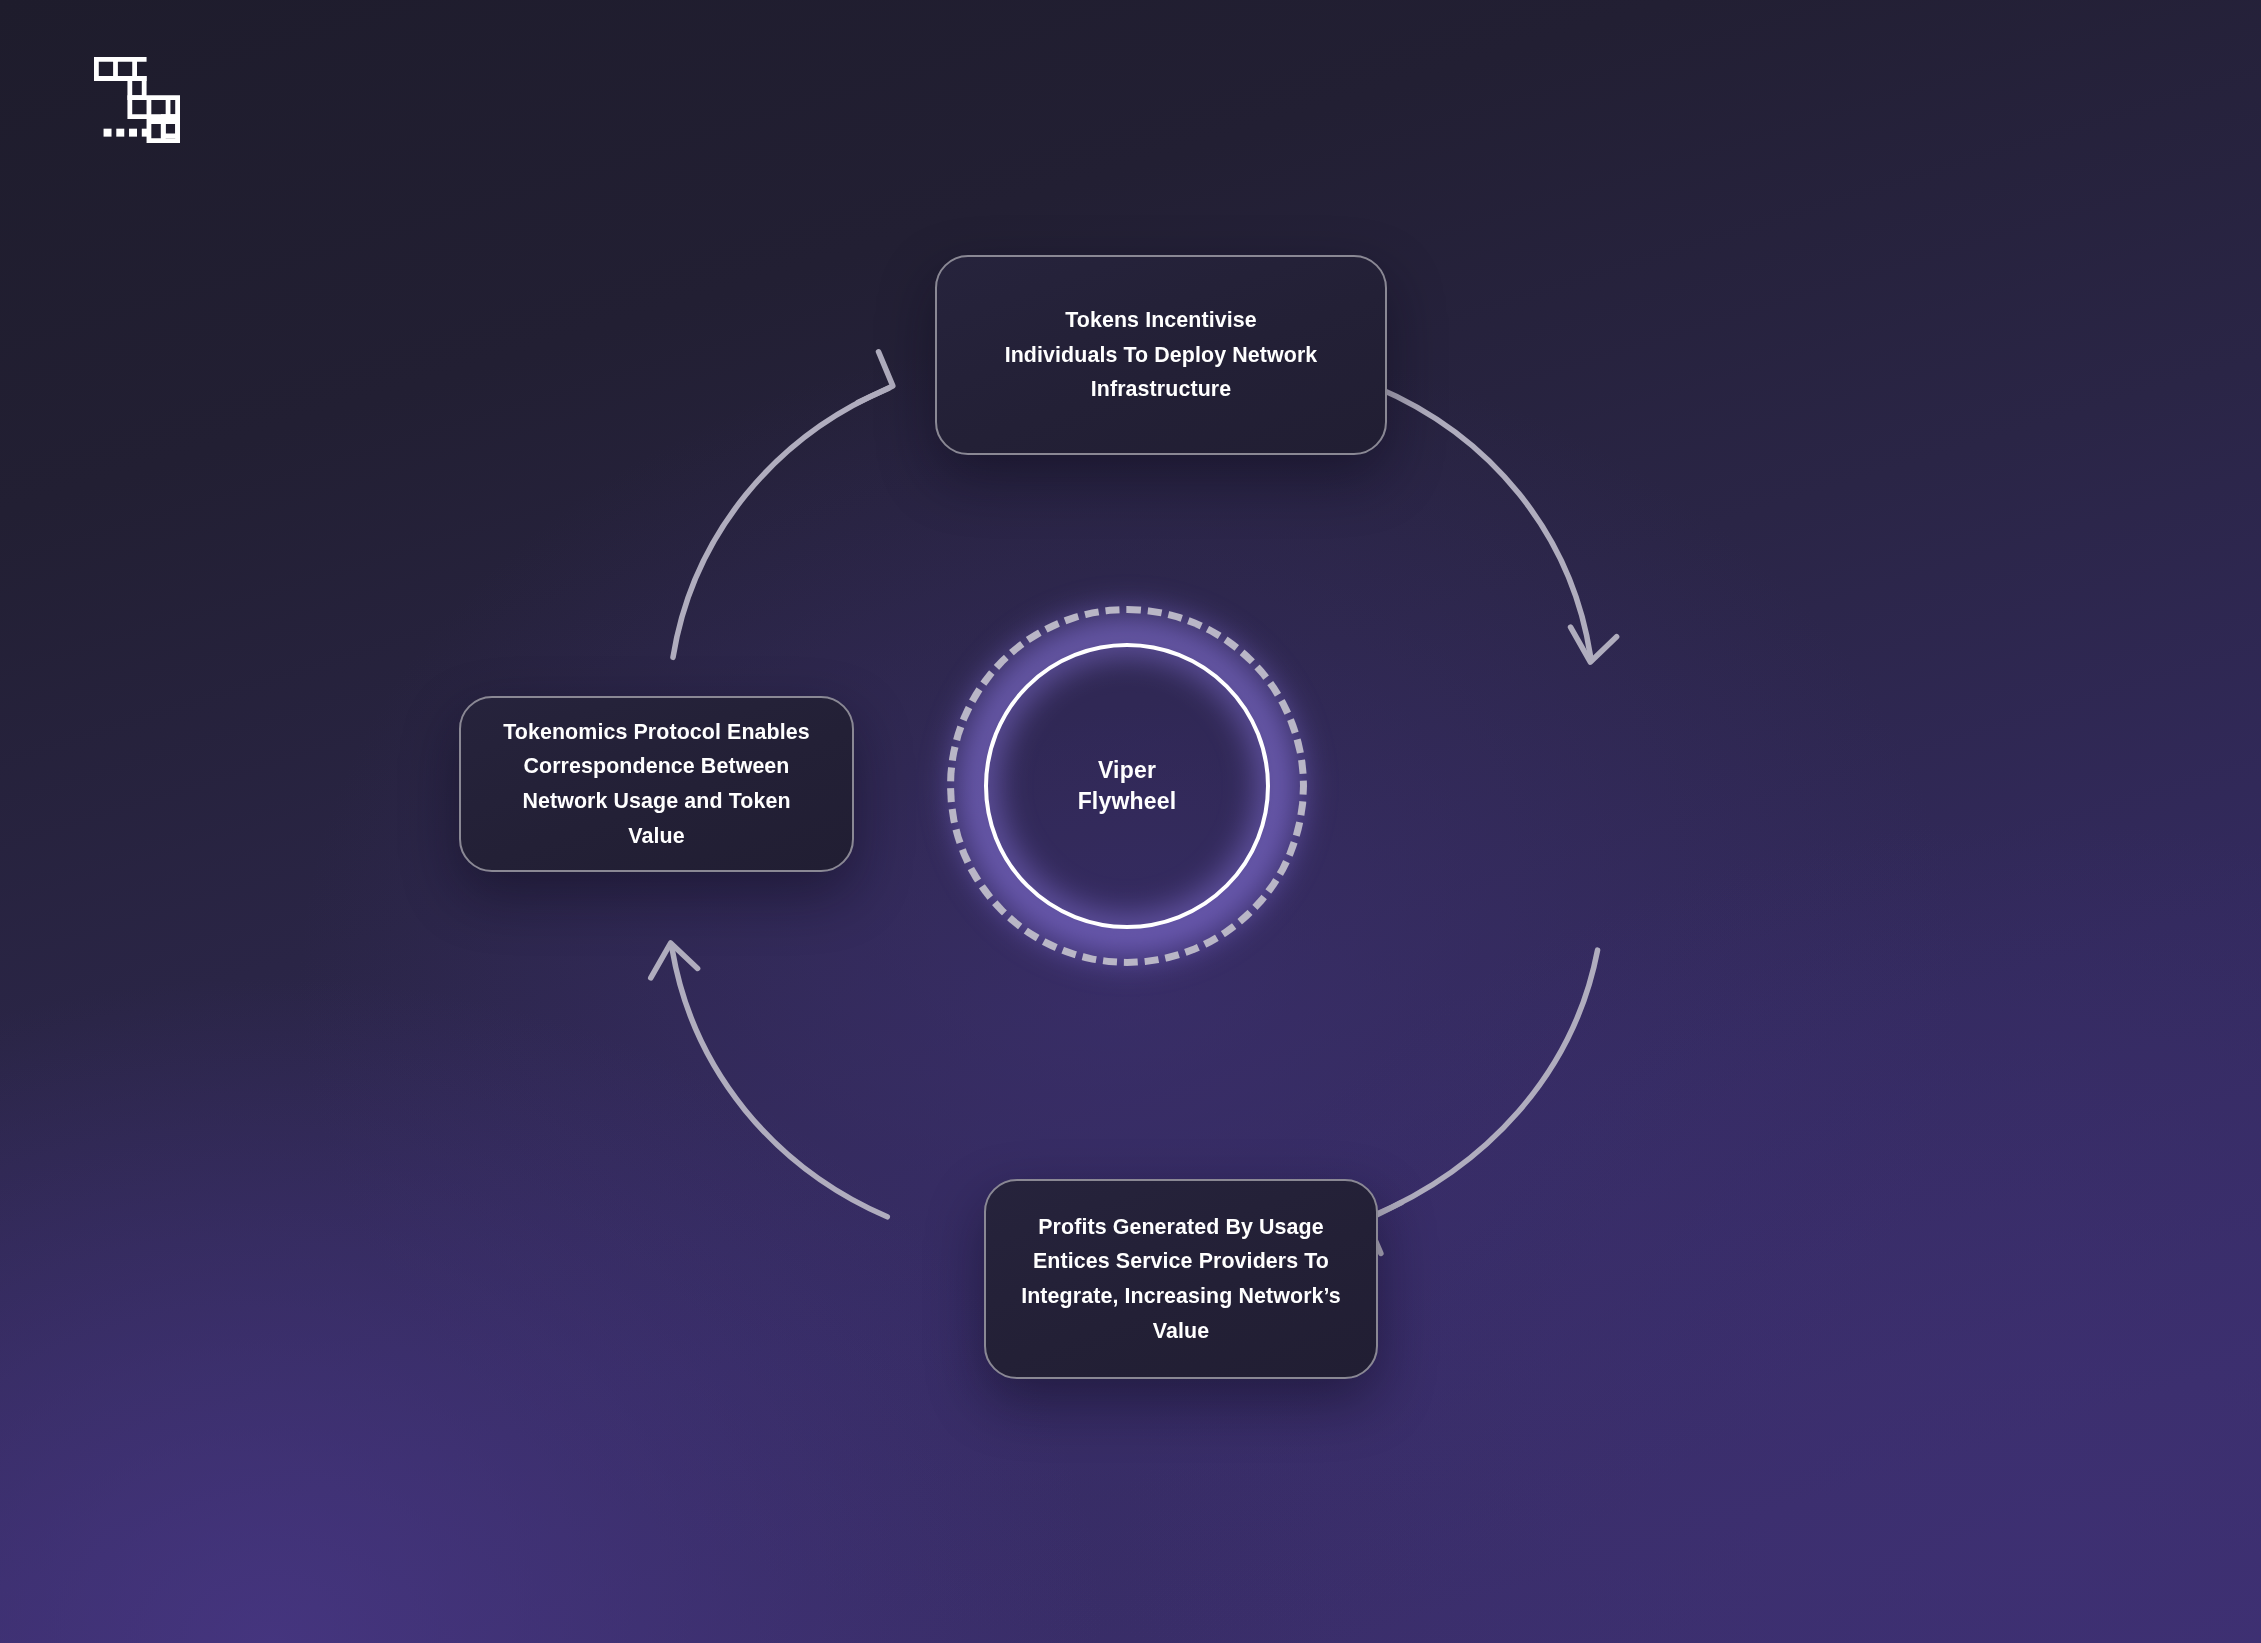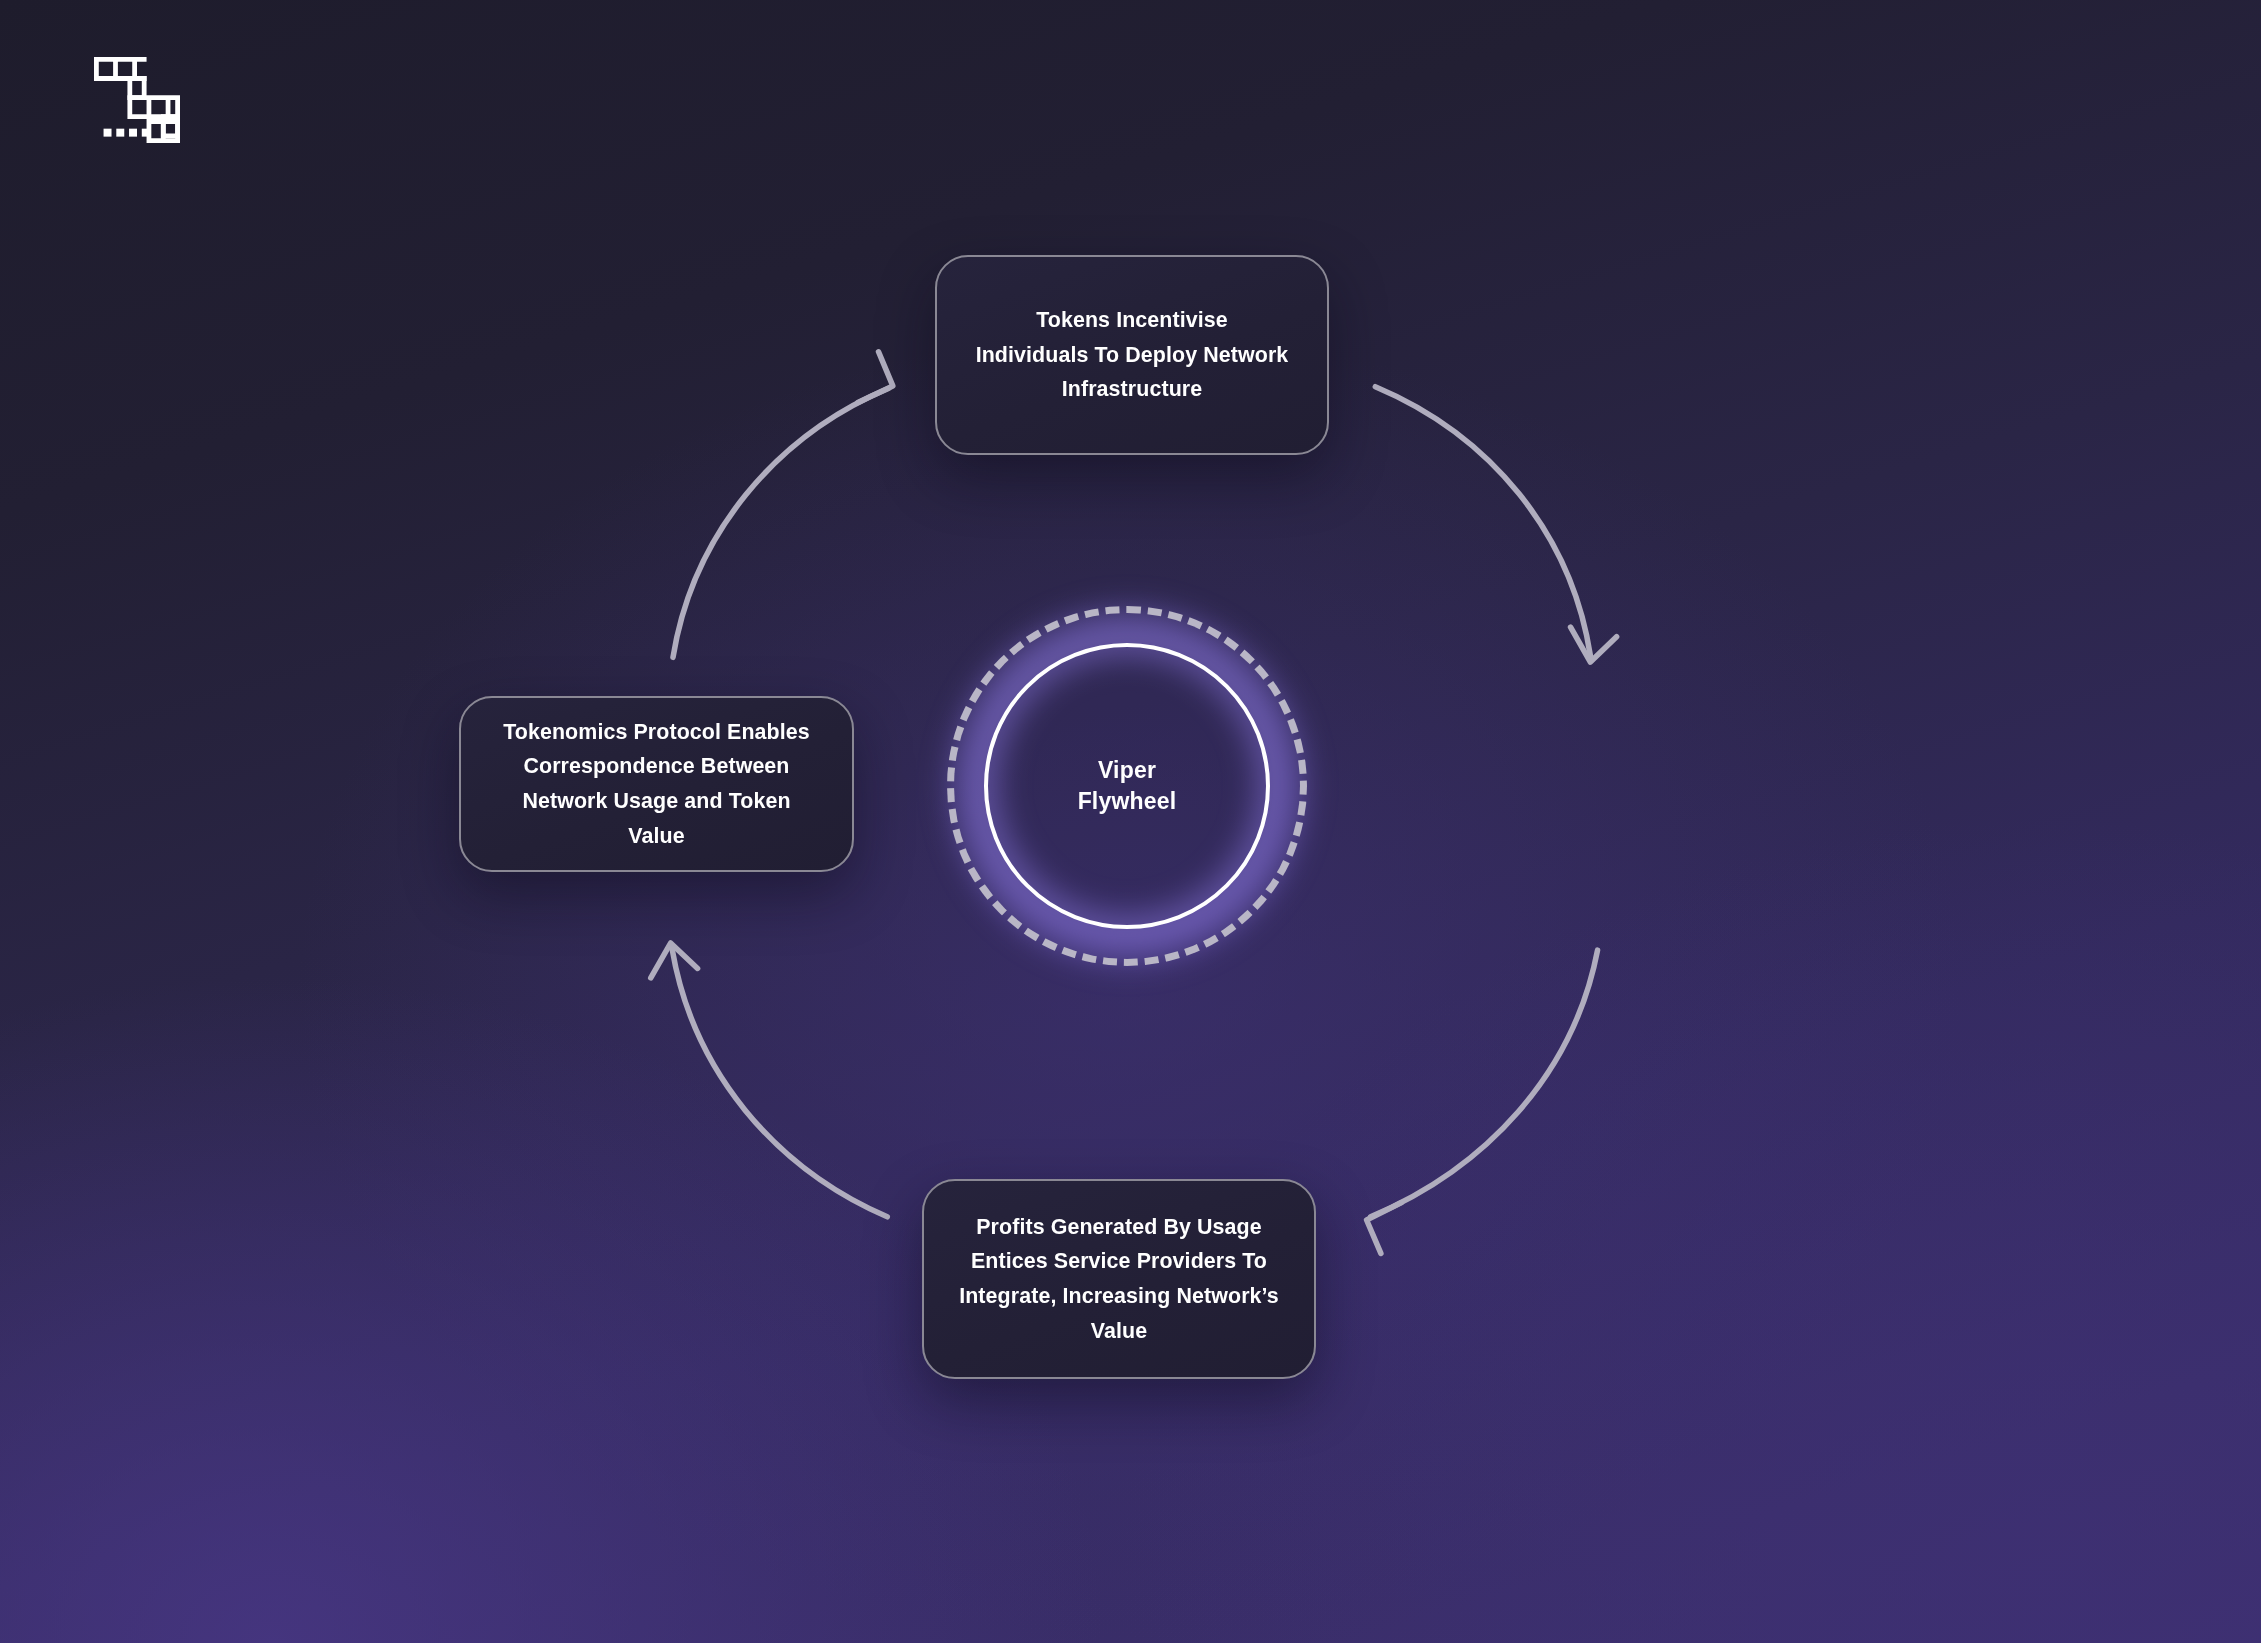--- a/index.html
+++ b/index.html
@@ -94,23 +94,23 @@
   }
   .node-text {
     color: #ffffff;
     font-size: 21.4px;
     font-weight: 700;
     line-height: 1.62;
     text-align: center;
     letter-spacing: 0.1px;
     white-space: pre-line;
   }
-  #node-top    { left: 935px; top: 255px;  width: 394px; height: 200px; }
+  #node-top    { left: 935px; top: 255px;  width: 452px; height: 200px; }
   #node-right  { left: 1412px; top: 696px;  width: 394px; height: 200px; }
-  #node-bottom { left: 922px; top: 1179px; width: 394px; height: 200px; }
+  #node-bottom { left: 984px; top: 1179px; width: 394px; height: 200px; }
   #node-left   { left: 459px;  top: 696px;  width: 395px; height: 176px; }
 
   
   #arrows {
     position: absolute;
     left: 0; top: 0;
     width: 2261px;
     height: 1644px;
     pointer-events: none;
   }

